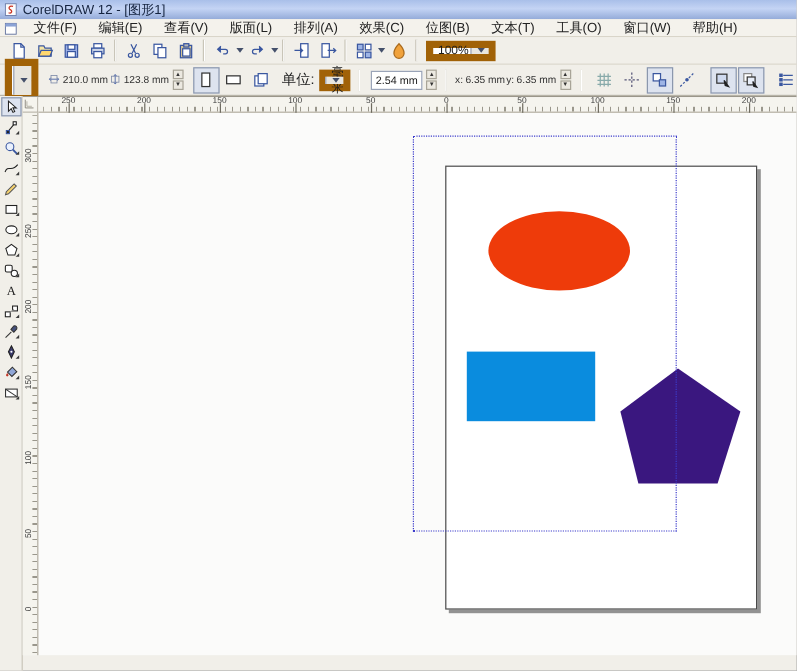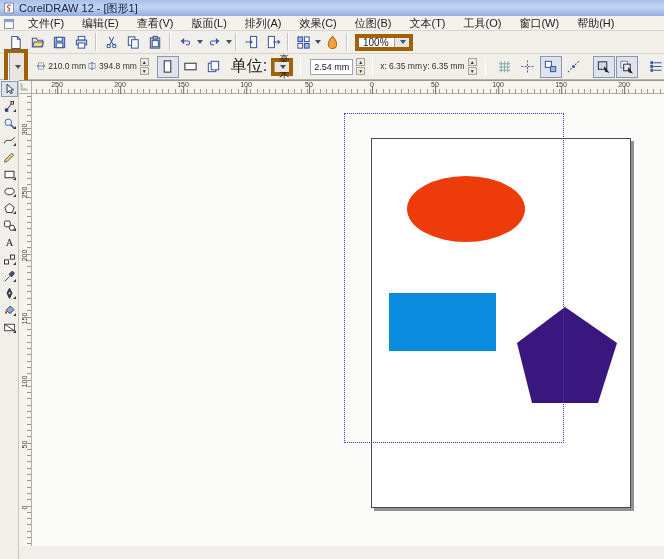--- a/index.html
+++ b/index.html
@@ -17,37 +17,37 @@
     border-bottom:1px solid #d9d5c9;display:flex;align-items:center;box-sizing:border-box;}
   .childicon{width:12px;height:11px;margin:0 4px 0 3px;display:inline-block;}
   .menu-item{padding:1px 9px;font-size:11px;color:#222;cursor:default;white-space:nowrap;}
   
   .toolbar{position:absolute;left:0;top:31px;width:664px;height:23px;background:#f1efe9;
     border-bottom:1px solid #d9d5c9;display:flex;align-items:center;padding-left:4px;box-sizing:border-box;}
   .tbtn{width:20px;height:20px;display:flex;align-items:center;justify-content:center;border:1px solid transparent;}
   .tbtn svg{width:15px;height:15px;}
   .sep{width:1px;height:18px;background:#c9c5b8;border-right:1px solid #fff;margin:0 3px;}
   .dd{width:0;height:0;border-left:3px solid transparent;border-right:3px solid transparent;border-top:4px solid #44506b;margin-left:1px;}
-  .combo{height:17px;background:#fff;border:4px solid #a16207;display:flex;align-items:center;
+  .combo{height:17px;background:#fff;border:6px solid #a16207;display:flex;align-items:center;
     font-size:10px;padding-left:4px;box-sizing:border-box;position:relative;}
   .combo .arrowbox{position:absolute;right:0;top:0;bottom:0;width:14px;background:#e8e6df;border-left:1px solid #9aa4b8;
     display:flex;align-items:center;justify-content:center;}
   
   .propbar{position:absolute;left:0;top:54px;width:664px;height:26px;background:#f1efe9;
     border-bottom:1px solid #b8b4a8;display:flex;align-items:center;padding-left:4px;box-sizing:border-box;gap:2px;}
   .stack2{display:flex;flex-direction:row;justify-content:center;gap:1px;font-size:8.5px;color:#333;line-height:9px;}
   .stack2 .row{display:flex;align-items:center;gap:2px;white-space:nowrap;}
   .stack2 svg{width:10px;height:10px;}
   .spincol{display:flex;flex-direction:column;gap:1px;margin-left:1px;}
   .spincol span{width:9px;height:8px;background:#ece9e1;border:1px solid #a8a498;font-size:5px;
     display:flex;align-items:center;justify-content:center;color:#333;box-sizing:border-box;}
   .pbtn{width:20px;height:20px;display:flex;align-items:center;justify-content:center;border:1px solid transparent;}
   .pbtn svg{width:15px;height:15px;}
   .pressed{border:1px solid #8b97ad !important;background:#dde3ef;}
-  .plabel{font-size:16px;color:#222;margin:0 2px 0 4px;white-space:nowrap;}
+  .plabel{font-size:12px;color:#222;margin:0 2px 0 4px;white-space:nowrap;}
   .field{height:16px;background:#fff;border:1px solid #9aa4b8;font-size:9px;display:flex;align-items:center;
     padding:0 3px;box-sizing:border-box;white-space:nowrap;}
   
   .toolbox{position:absolute;left:0;top:80px;width:19px;height:479px;background:#f1efe9;border-right:1px solid #c9c5b8;
     display:flex;flex-direction:column;align-items:center;padding-top:1px;box-sizing:border-box;}
   .tool{width:17px;height:16px;display:flex;align-items:center;justify-content:center;position:relative;border:1px solid transparent;box-sizing:border-box;}
   .tool svg{width:13px;height:13px;}
   .tool.pressed{background:#dde3ef;}
   .flyout{position:absolute;right:1px;bottom:1px;width:0;height:0;border-left:3px solid transparent;border-bottom:3px solid #3a3a3a;}
   
@@ -230,21 +230,21 @@
               <path d="M2 8 h12 M3.5 6 L2 8 l1.5 2 M12.5 6 L14 8 l-1.5 2"></path>
               <rect x="4" y="3" width="8" height="10" fill="none" stroke="#7d8aa8"></rect>
             </svg></span>
           <span>210.0 mm</span>
         </span>
       <span class="row">
           <span><svg viewBox="0 0 16 16" fill="none" stroke="#3a57a0" stroke-width="1.1">
               <path d="M8 2 v12 M6 3.5 L8 2 l2 1.5 M6 12.5 L8 14 l2-1.5"></path>
               <rect x="3" y="4" width="10" height="8" fill="none" stroke="#7d8aa8"></rect>
             </svg></span>
-          <span>394.8 mm</span>
+          <span>123.8 mm</span>
         </span>
     </div>
     <div class="spincol">
         <span>▲</span>
         <span>▼</span>
       </div>
     <div id="orient-buttons" style="display:flex;align-items:center;gap:1px;margin-left:6px;">
         <div class="pbtn pressed">
           <svg viewBox="0 0 16 16" fill="none" stroke="#3a57a0" stroke-width="1.1">
             <rect x="4.5" y="2" width="7" height="12" fill="#fff" stroke="#333"></rect>

